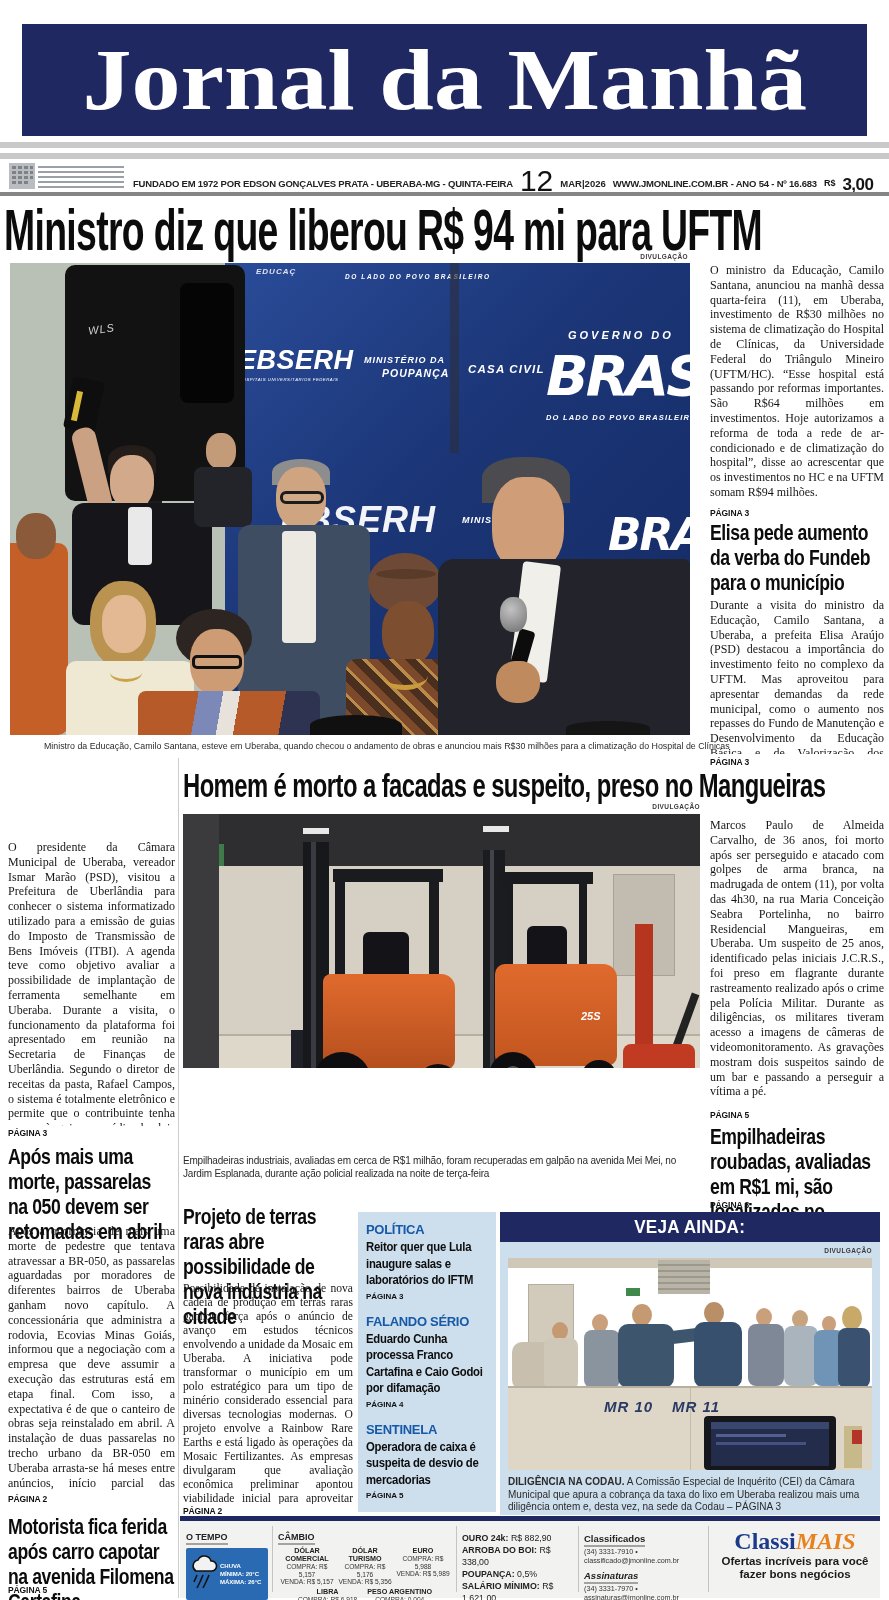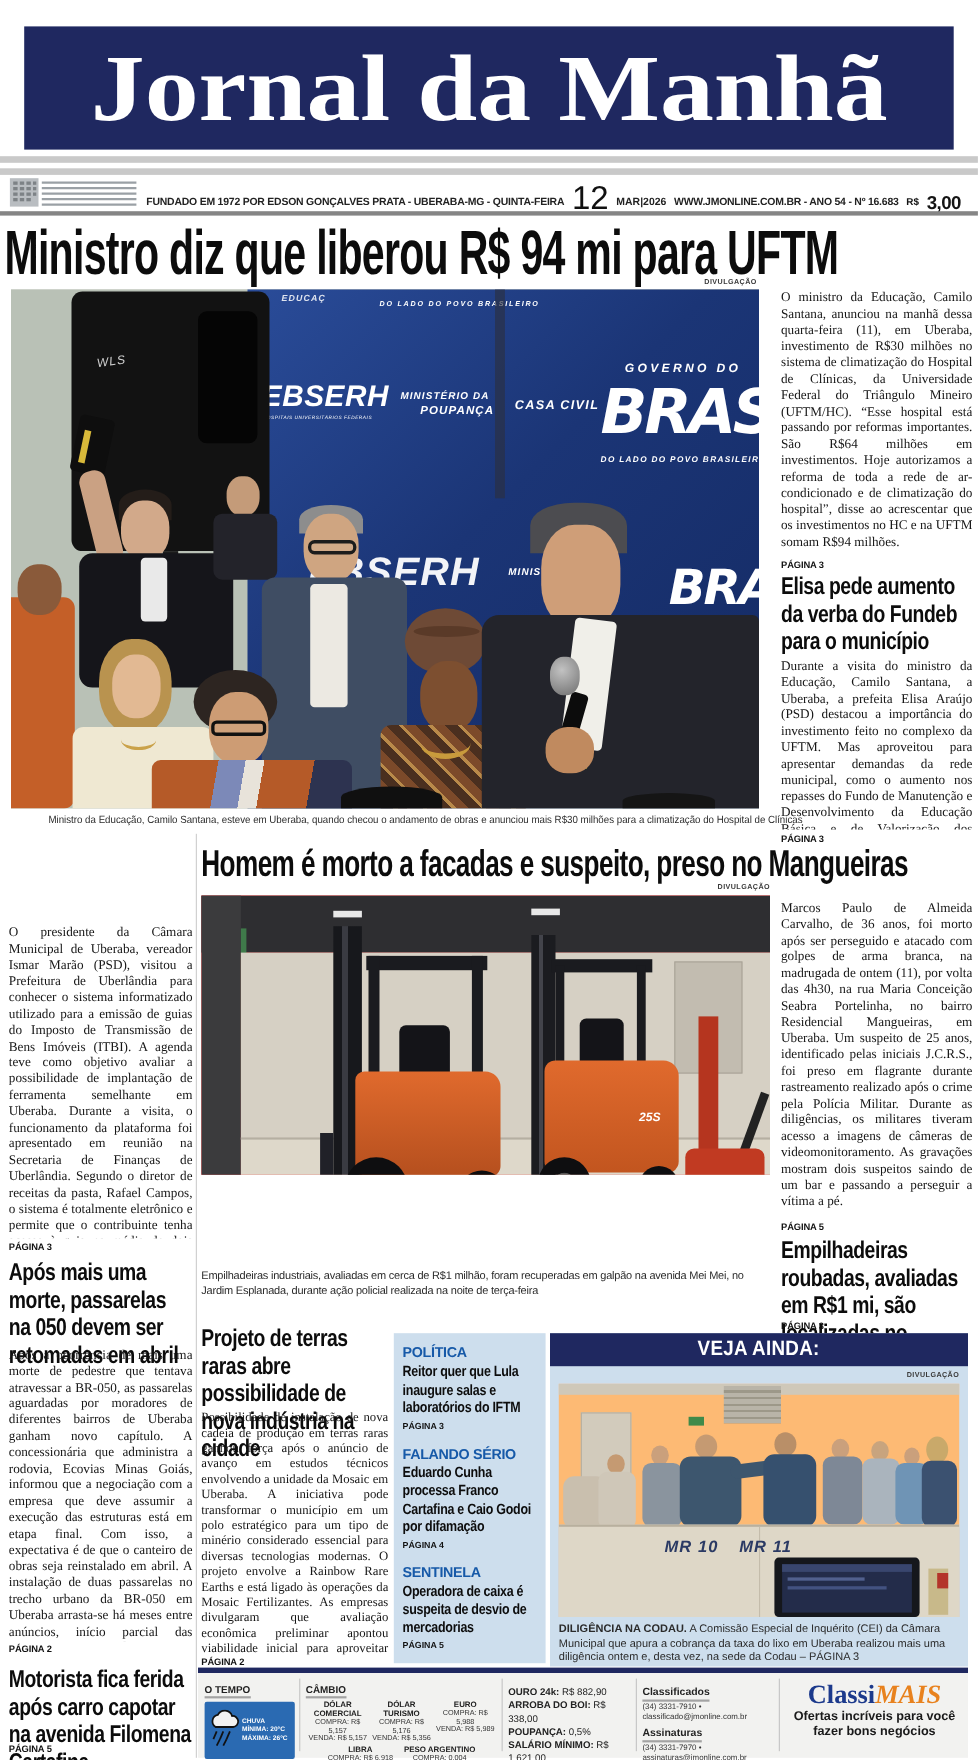--- a/index.html
+++ b/index.html
@@ -283,21 +283,21 @@
       <div class="brief-page">PÁGINA 5</div>
     </div>
   </div>
 
   <div class="abs veja">
     <div class="abs veja-bar">
       <div class="veja-title">VEJA AINDA:</div>
     </div>
     <div class="abs credit" style="right:8px;top:35px;width:100px;">DIVULGAÇÃO</div>
 
-    <div class="abs photo" style="left:8px;top:46px;width:364px;height:212px;background:#fdba74;">
+    <div class="abs photo" style="left:8px;top:46px;width:364px;height:212px;background:#ffffff;">
       <div style="left:0;top:0;width:364px;height:10px;background:#cfc8b9;"></div>
       <div style="left:150px;top:2px;width:52px;height:34px;background:repeating-linear-gradient(#b9b4a8 0 4px,#9d9889 4px 6px);"></div>
       <div style="left:20px;top:26px;width:44px;height:98px;background:#d2cbbc;border:1px solid #b5ae9f;"></div>
       <div style="left:118px;top:30px;width:14px;height:8px;background:#3f8a4a;"></div>
 
       <div style="left:4px;top:84px;width:40px;height:48px;background:#c9bfae;border-radius:10px;"></div>
       <div style="left:44px;top:64px;width:16px;height:18px;background:#c59a72;border-radius:50%;"></div>
       <div style="left:36px;top:80px;width:34px;height:52px;background:#cfc7b8;border-radius:8px;"></div>
       <div style="left:84px;top:56px;width:16px;height:18px;background:#caa07c;border-radius:50%;"></div>
       <div style="left:76px;top:72px;width:36px;height:58px;background:#8a949e;border-radius:8px;"></div>
@@ -404,21 +404,21 @@
     <div class="idx-line"><b>OURO 24k:</b> <span>R$ 882,90</span></div>
     <div class="idx-line"><b>ARROBA DO BOI:</b> <span>R$ 338,00</span></div>
     <div class="idx-line"><b>POUPANÇA:</b> <span>0,5%</span></div>
     <div class="idx-line"><b>SALÁRIO MÍNIMO:</b> <span>R$ 1.621,00</span></div>
   </div>
   <div class="abs fdiv" style="left:578px;"></div>
 
   <div class="abs fsans" style="left:584px;top:1528px;width:120px;">
     <div class="ftitle" style="font-size:9.5px;">Classificados</div>
     <div class="contact-val">(34) 3331-7910 • classificado@jmonline.com.br</div>
-    <div class="ftitle" style="font-size:9.5px;margin-top:4px;">Assinaturas</div>
+    <div class="ftitle" style="font-size:9.5px;margin-top:4px;font-style:italic;">Assinaturas</div>
     <div class="contact-val">(34) 3331-7970 • assinaturas@jmonline.com.br</div>
   </div>
   <div class="abs fdiv" style="left:708px;"></div>
 
   <div class="abs" style="left:714px;top:1528px;width:162px;text-align:center;">
     <div>
       <span class="classi-a">Classi</span><span class="classi-b">MAIS</span>
     </div>
     <div class="classi-tag">Ofertas incríveis para você fazer bons negócios</div>
   </div>

